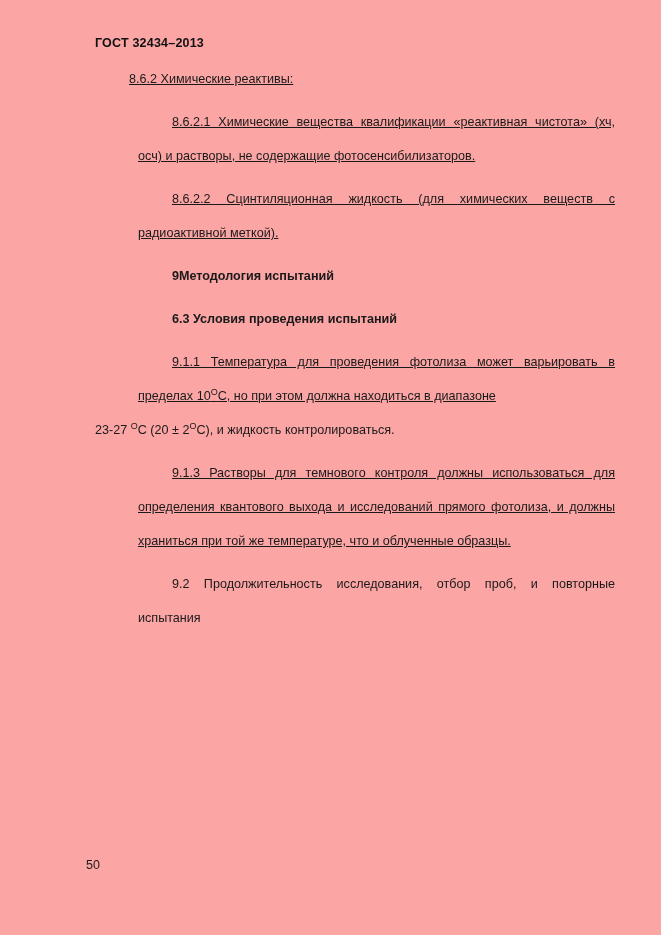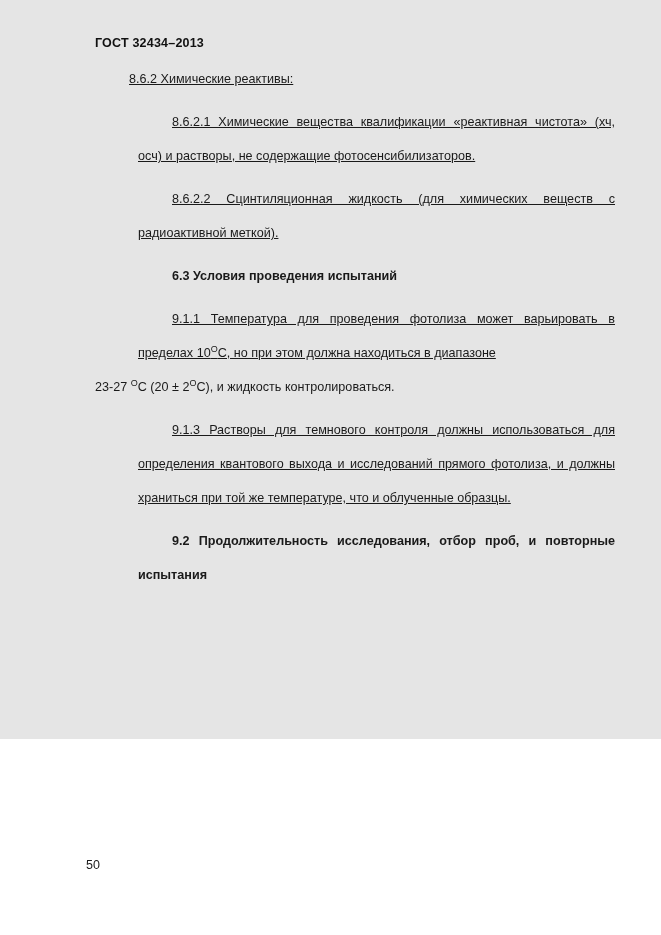--- a/index.html
+++ b/index.html
@@ -13,22 +13,22 @@
     font-family: "Liberation Sans", sans-serif;
     color: #1a1a1a;
     position: relative;
     overflow: hidden;
   }
   .page {
     position: absolute;
     left: 0;
     top: 0;
     width: 661px;
-    height: 739px;
-    background: #e5e5e5;
+    height: 935px;
+    background: #fca5a5;
   }
   .header {
     position: absolute;
     left: 95px;
     top: 36px;
     font-size: 12.5px;
     font-weight: bold;
     letter-spacing: 0.2px;
     color: #111;
   }
@@ -49,21 +49,21 @@
   p.para.indent {
     text-indent: 34px;
     text-decoration: underline;
   }
   p.para.heading {
     font-weight: bold;
     text-indent: 34px;
     text-align: left;
   }
   p.para.heading-just {
-    font-weight: bold;
+    font-weight: normal;
     text-indent: 34px;
   }
   p.spaced {
     margin-top: 9px;
     margin-left: 43px;
   }
   sup.sup {
     font-size: 9px;
     vertical-align: super;
     line-height: 0;
@@ -84,20 +84,21 @@
   <div class="header">ГОСТ 32434–2013</div>
 
   <div class="content">
 
     <p class="para indent">8.6.2  Химические реактивы:</p>
 
     <p class="para indent spaced">8.6.2.1    Химические    вещества    квалификации    «реактивная чистота» (хч, осч) и растворы, не содержащие фотосенсибилизаторов.</p>
 
     <p class="para indent spaced">8.6.2.2  Сцинтиляционная  жидкость  (для  химических  веществ  с радиоактивной меткой).</p>
 
+    <p class="para heading spaced">9Методология испытаний</p>
 
     <p class="para heading spaced">6.3 Условия проведения испытаний</p>
 
     <p class="para indent spaced"><span>9.1.1 Температура для проведения фотолиза может варьировать в пределах 10</span><sup class="sup">O</sup><span>С, но при этом должна находиться в диапазоне</span></p>
 
     <p class="para"><span>23-27 </span><sup class="sup">O</sup><span>С (20 ± 2</span><sup class="sup">O</sup><span>С), и жидкость контролироваться.</span></p>
 
 
     <p class="para indent spaced">9.1.3 Растворы для темнового контроля должны  использоваться для     определения  квантового  выхода  и  исследований  прямого фотолиза,  и  должны  храниться  при  той  же  температуре,  что  и облученные образцы.</p>
 

